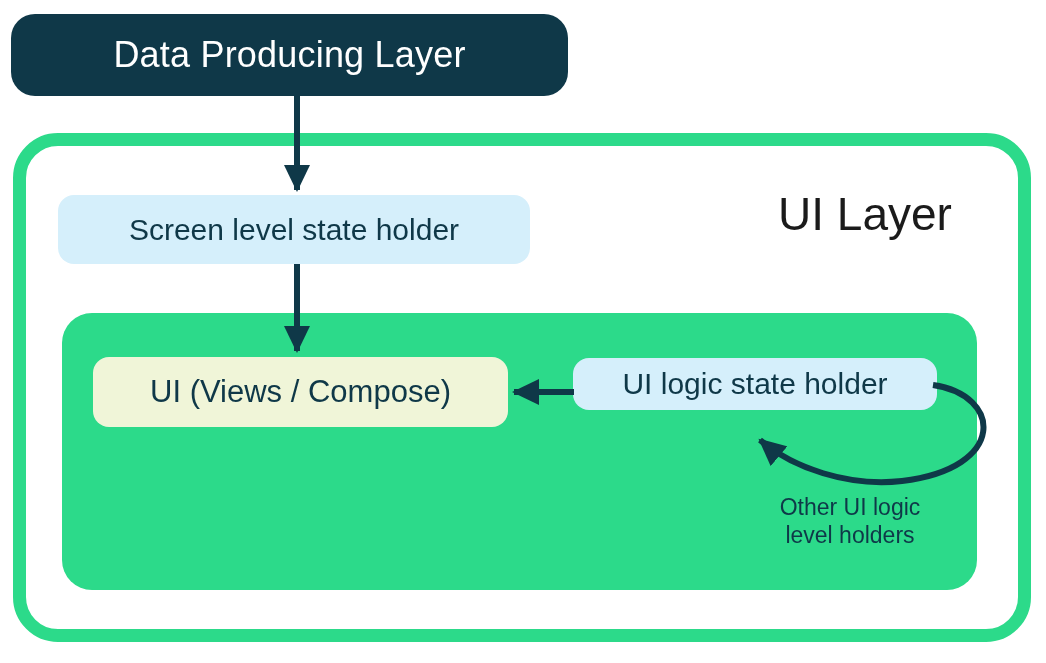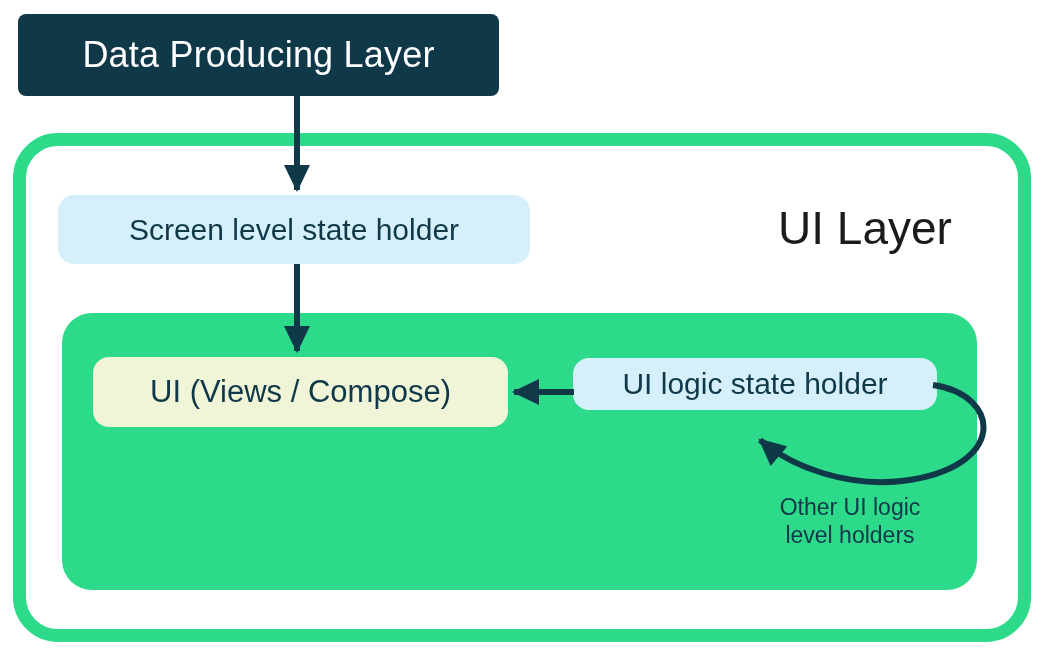--- a/index.html
+++ b/index.html
@@ -17,24 +17,24 @@
   }
   .box {
     position: absolute;
     display: flex;
     align-items: center;
     justify-content: center;
     box-sizing: border-box;
     text-align: center;
   }
   .dark-box {
-    left: 18px; top: 14px;
-    width: 481px; height: 82px;
+    left: 11px; top: 14px;
+    width: 557px; height: 82px;
     background: #0F3848;
-    border-radius: 8px;
+    border-radius: 24px;
     color: #ffffff;
     font-size: 36px;
     letter-spacing: 0.2px;
   }
   .outer-ui-layer {
     position: absolute;
     left: 13px; top: 133px;
     width: 1018px; height: 509px;
     background: #ffffff;
     border: 13px solid #2CDA8A;
@@ -43,21 +43,20 @@
   }
   .ui-layer-title {
     position: absolute;
     left: 770px; top: 185px;
     width: 190px; height: 58px;
     display: flex;
     align-items: center;
     justify-content: center;
     color: #1b1b1b;
     font-size: 46px;
-    margin-top: 14px;
   }
   .blue-box {
     background: #D5EFFB;
     border-radius: 16px;
     color: #0F3848;
     font-size: 30px;
   }
   .screen-holder {
     left: 58px; top: 195px;
     width: 472px; height: 69px;

